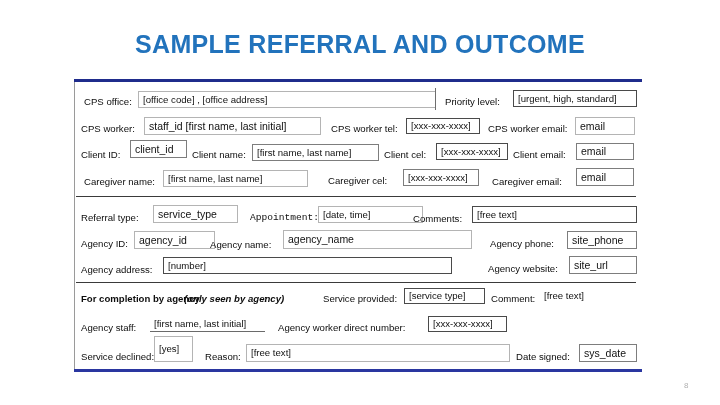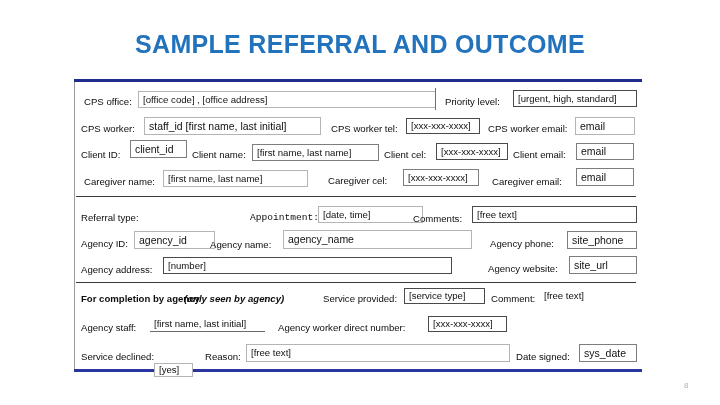--- a/index.html
+++ b/index.html
@@ -162,20 +162,21 @@
 
   <div class="lbl" style="left:328px; top:174px;">Caregiver cel:</div>
   <div class="box mid" style="left:403px; top:169px; width:76px; height:17px;">[xxx-xxx-xxxx]</div>
 
   <div class="lbl" style="left:492px; top:175px;">Caregiver email:</div>
   <div class="box mid bigtext" style="left:576px; top:168px; width:58px; height:18px;">email</div>
 
   <div class="sep" style="left:76px; top:196px; width:560px;"></div>
 
   <div class="lbl" style="left:81px; top:211px;">Referral type:</div>
+  <div class="box light bigtext" style="left:153px; top:205px; width:85px; height:18px;">service_type</div>
 
   <div class="lbl" style="left:250px; top:211px;font-family:Liberation Mono, monospace;">Appointment:</div>
   <div class="box light" style="left:318px; top:206px; width:105px; height:17px;">[date, time]</div>
 
   <div class="lbl" style="left:413px; top:212px;">Comments:</div>
   <div class="box" style="left:472px; top:206px; width:165px; height:17px;">[free text]</div>
 
   <div class="lbl" style="left:81px; top:237px;">Agency ID:</div>
   <div class="box light bigtext" style="left:134px; top:231px; width:81px; height:18px;">agency_id</div>
 
@@ -203,21 +204,21 @@
   <div class="lbl" style="left:491px; top:292px;">Comment:</div>
   <div class="box noborder" style="left:540px; top:288px; width:90px; height:16px;">[free text]</div>
 
   <div class="lbl" style="left:81px; top:321px;">Agency staff:</div>
   <div class="box underline" style="left:150px; top:316px; width:115px; height:16px;">[first name, last initial]</div>
 
   <div class="lbl" style="left:278px; top:321px;">Agency worker direct number:</div>
   <div class="box" style="left:428px; top:316px; width:79px; height:16px;">[xxx-xxx-xxxx]</div>
 
   <div class="lbl" style="left:81px; top:350px;">Service declined:</div>
-  <div class="box light" style="left:154px; top:363px; width:39px; height:14px;">[yes]</div>
+  <div class="box light" style="left:154px; top:336px; width:39px; height:26px;">[yes]</div>
 
   <div class="lbl" style="left:205px; top:350px;">Reason:</div>
   <div class="box light" style="left:246px; top:344px; width:264px; height:18px;">[free text]</div>
 
   <div class="lbl" style="left:516px; top:350px;">Date signed:</div>
   <div class="box mid bigtext" style="left:579px; top:344px; width:58px; height:18px;">sys_date</div>
 
   <div class="page-num">8</div>
 
 </div>

